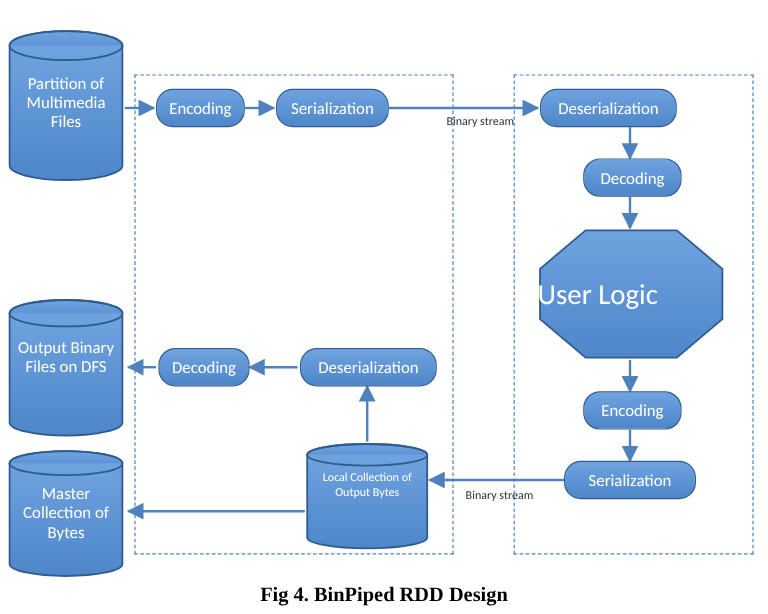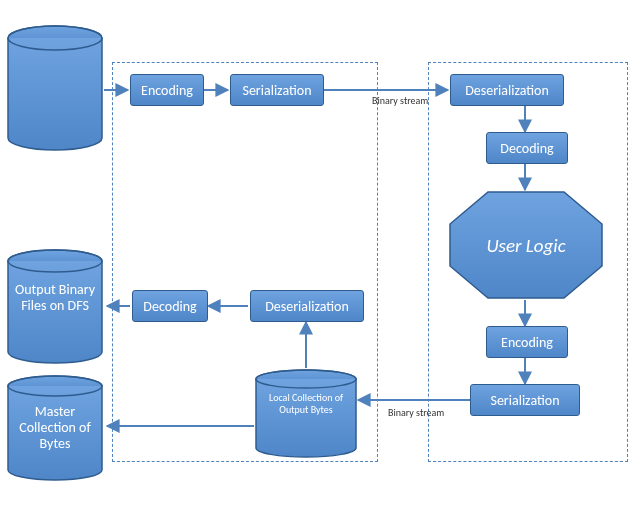--- a/index.html
+++ b/index.html
@@ -28,38 +28,37 @@
     left: 0; right: 0;
     text-align: center;
     color: #fff;
     font-size: 14px;
     line-height: 1.15;
     padding: 0 6px;
   }
   .rect-node {
     position: absolute;
     border: 1.5px solid #2f5c8f;
-    border-radius: 3px;
+    border-radius: 14px;
     background: linear-gradient(#6fa3e0, #4e86c8);
     color: #fff;
     display: flex;
     align-items: center;
     justify-content: center;
     font-size: 14px;
     text-align: center;
     padding: 0 6px;
   }
   .oct-node {
     position: absolute;
     color: #fff;
-    font-size: 19px;
+    font-size: 24px;
     display: flex;
     align-items: center;
-    justify-content: center;
-    font-style: italic;
+    justify-content: flex-start;
   }
   .oct-node svg { position: absolute; left:0; top:0; }
   .oct-node .lbl { position: relative; z-index: 2; }
   .arrow-layer {
     position: absolute;
     left: 0; top: 0;
     width: 640px; height: 512px;
     pointer-events: none;
   }
   .edge-label {
@@ -120,20 +119,21 @@
       <line x1="254" y1="426" x2="107" y2="426"></line>
     </g>
   </svg>
 
   <div class="cyl" style="left:6px; top:24px; width:98px; height:128px;">
     <svg width="98" height="128">
       <ellipse cx="49" cy="14" rx="47" ry="12" fill="url(#cylGrad)" stroke="#2f5c8f" stroke-width="1.5"></ellipse>
       <path d="M2 14 L2 114 A47 12 0 0 0 96 114 L96 14" fill="url(#cylGrad)" stroke="#2f5c8f" stroke-width="1.5"></path>
       <ellipse cx="49" cy="14" rx="47" ry="12" fill="none" stroke="#2f5c8f" stroke-width="1.5"></ellipse>
     </svg>
+    <div class="cyl-label" style="top:38px;">Partition of Multimedia Files</div>
   </div>
 
   <div class="cyl" style="left:6px; top:374px; width:98px; height:108px;">
     <svg width="98" height="108">
       <ellipse cx="49" cy="12" rx="47" ry="10" fill="url(#cylGrad)" stroke="#2f5c8f" stroke-width="1.5"></ellipse>
       <path d="M2 12 L2 96 A47 10 0 0 0 96 96 L96 12" fill="url(#cylGrad)" stroke="#2f5c8f" stroke-width="1.5"></path>
       <ellipse cx="49" cy="12" rx="47" ry="10" fill="none" stroke="#2f5c8f" stroke-width="1.5"></ellipse>
     </svg>
     <div class="cyl-label" style="top:30px;">Master Collection of Bytes</div>
   </div>
@@ -186,13 +186,16 @@
   <div class="oct-node" style="left:448px; top:190px; width:156px; height:110px;">
     <svg width="156" height="110">
       <polygon points="40,2 116,2 154,34 154,76 116,108 40,108 2,76 2,34" fill="url(#octGrad)" stroke="#2f5c8f" stroke-width="1.5"></polygon>
     </svg>
     <span class="lbl">User Logic</span>
   </div>
 
   <div class="edge-label" style="left:372px; top:94px;">Binary stream</div>
   <div class="edge-label" style="left:388px; top:406px;">Binary stream</div>
 
+  <div class="caption" style="top:486px;">
+    <b>Fig 4. BinPiped RDD Design</b>
+  </div>
 </div>
 
 </body></html>

